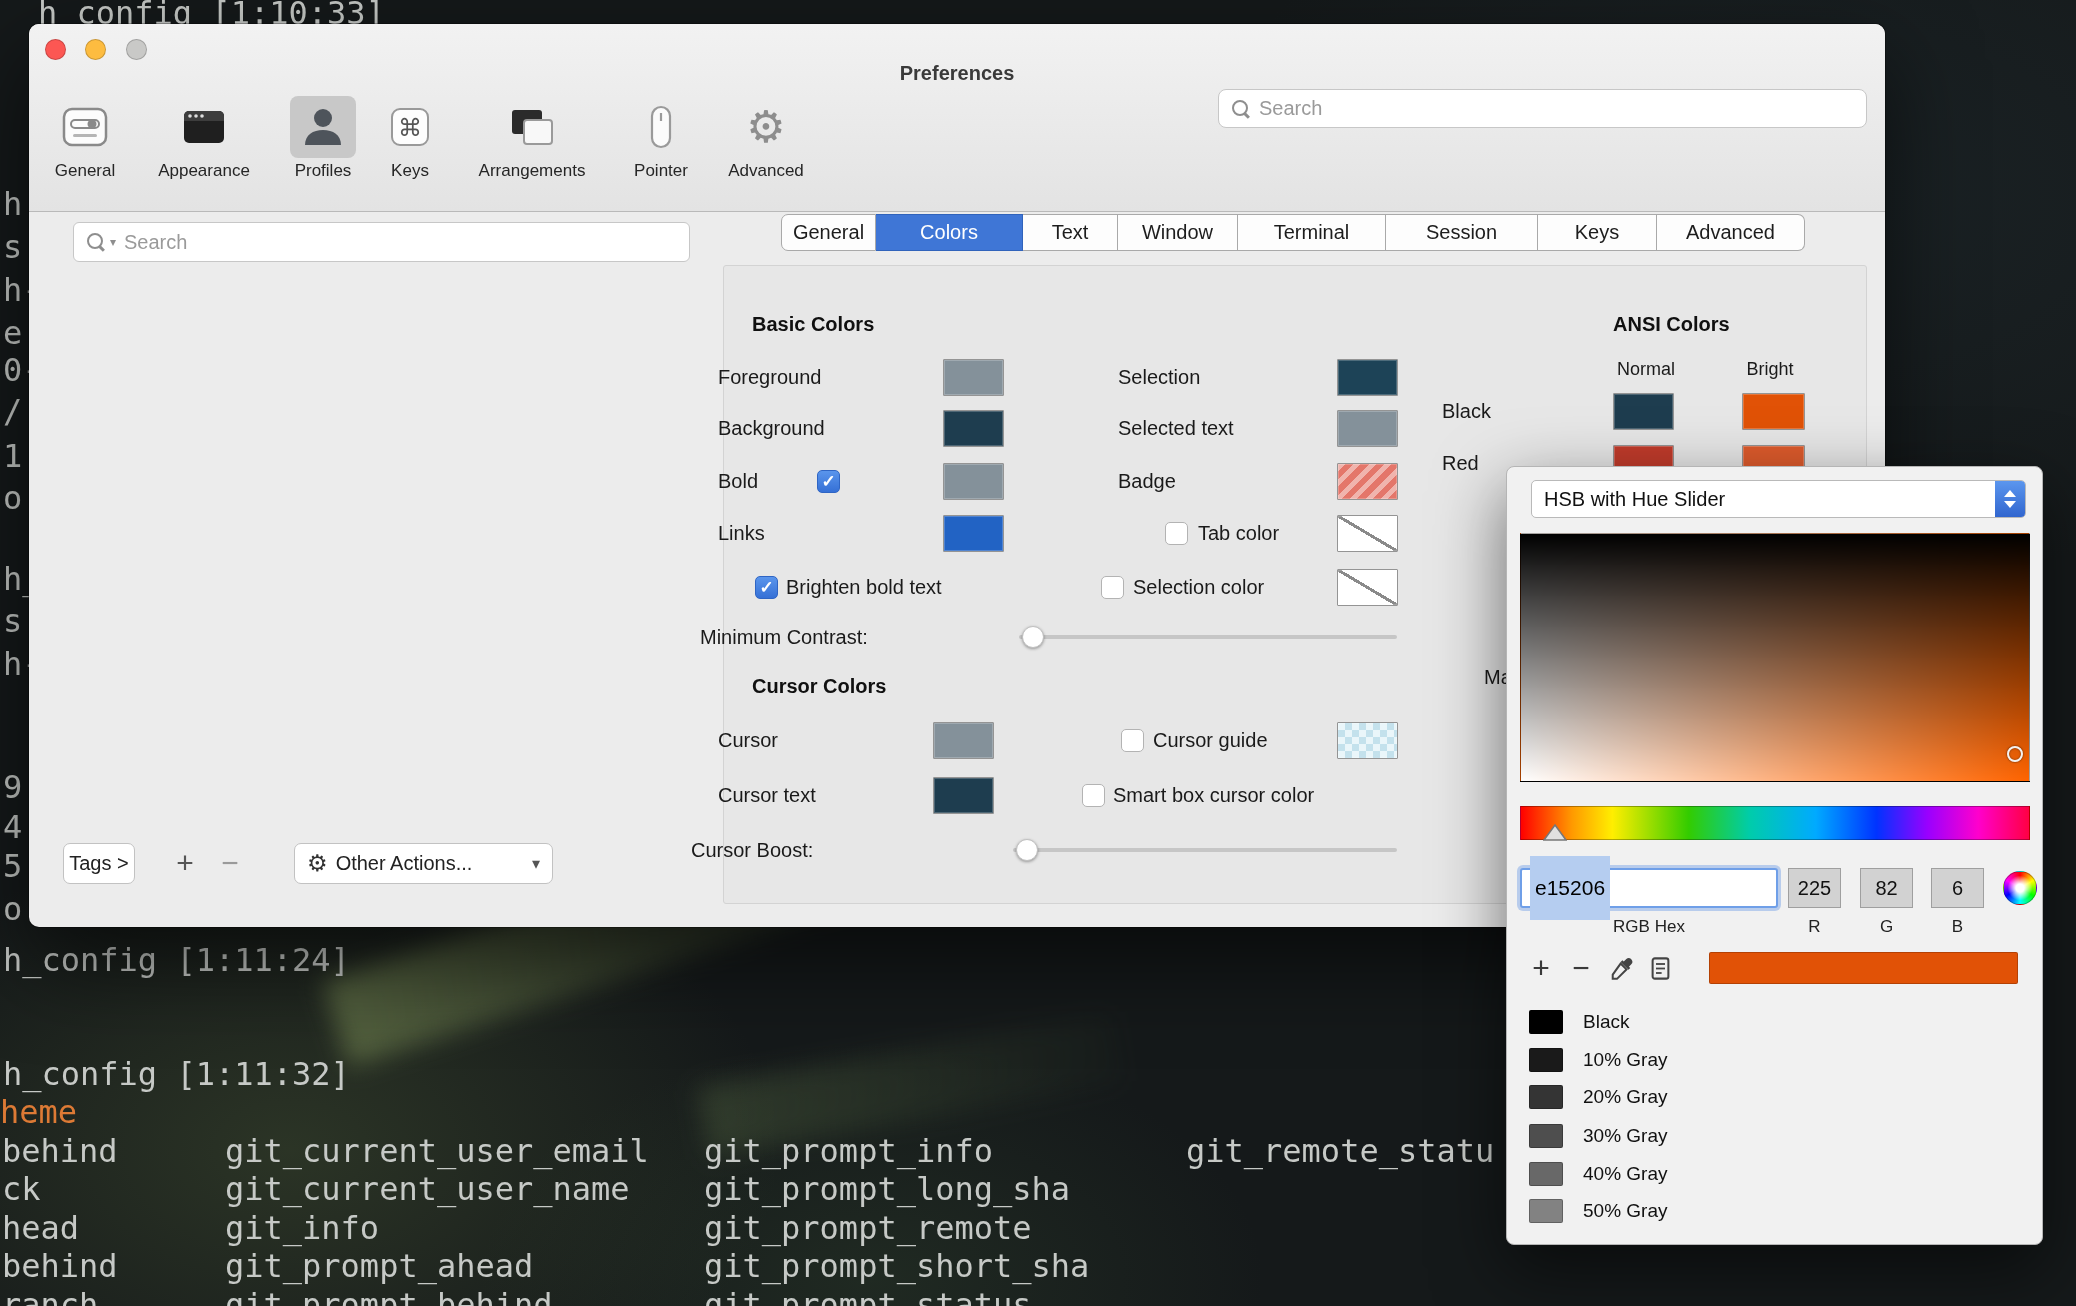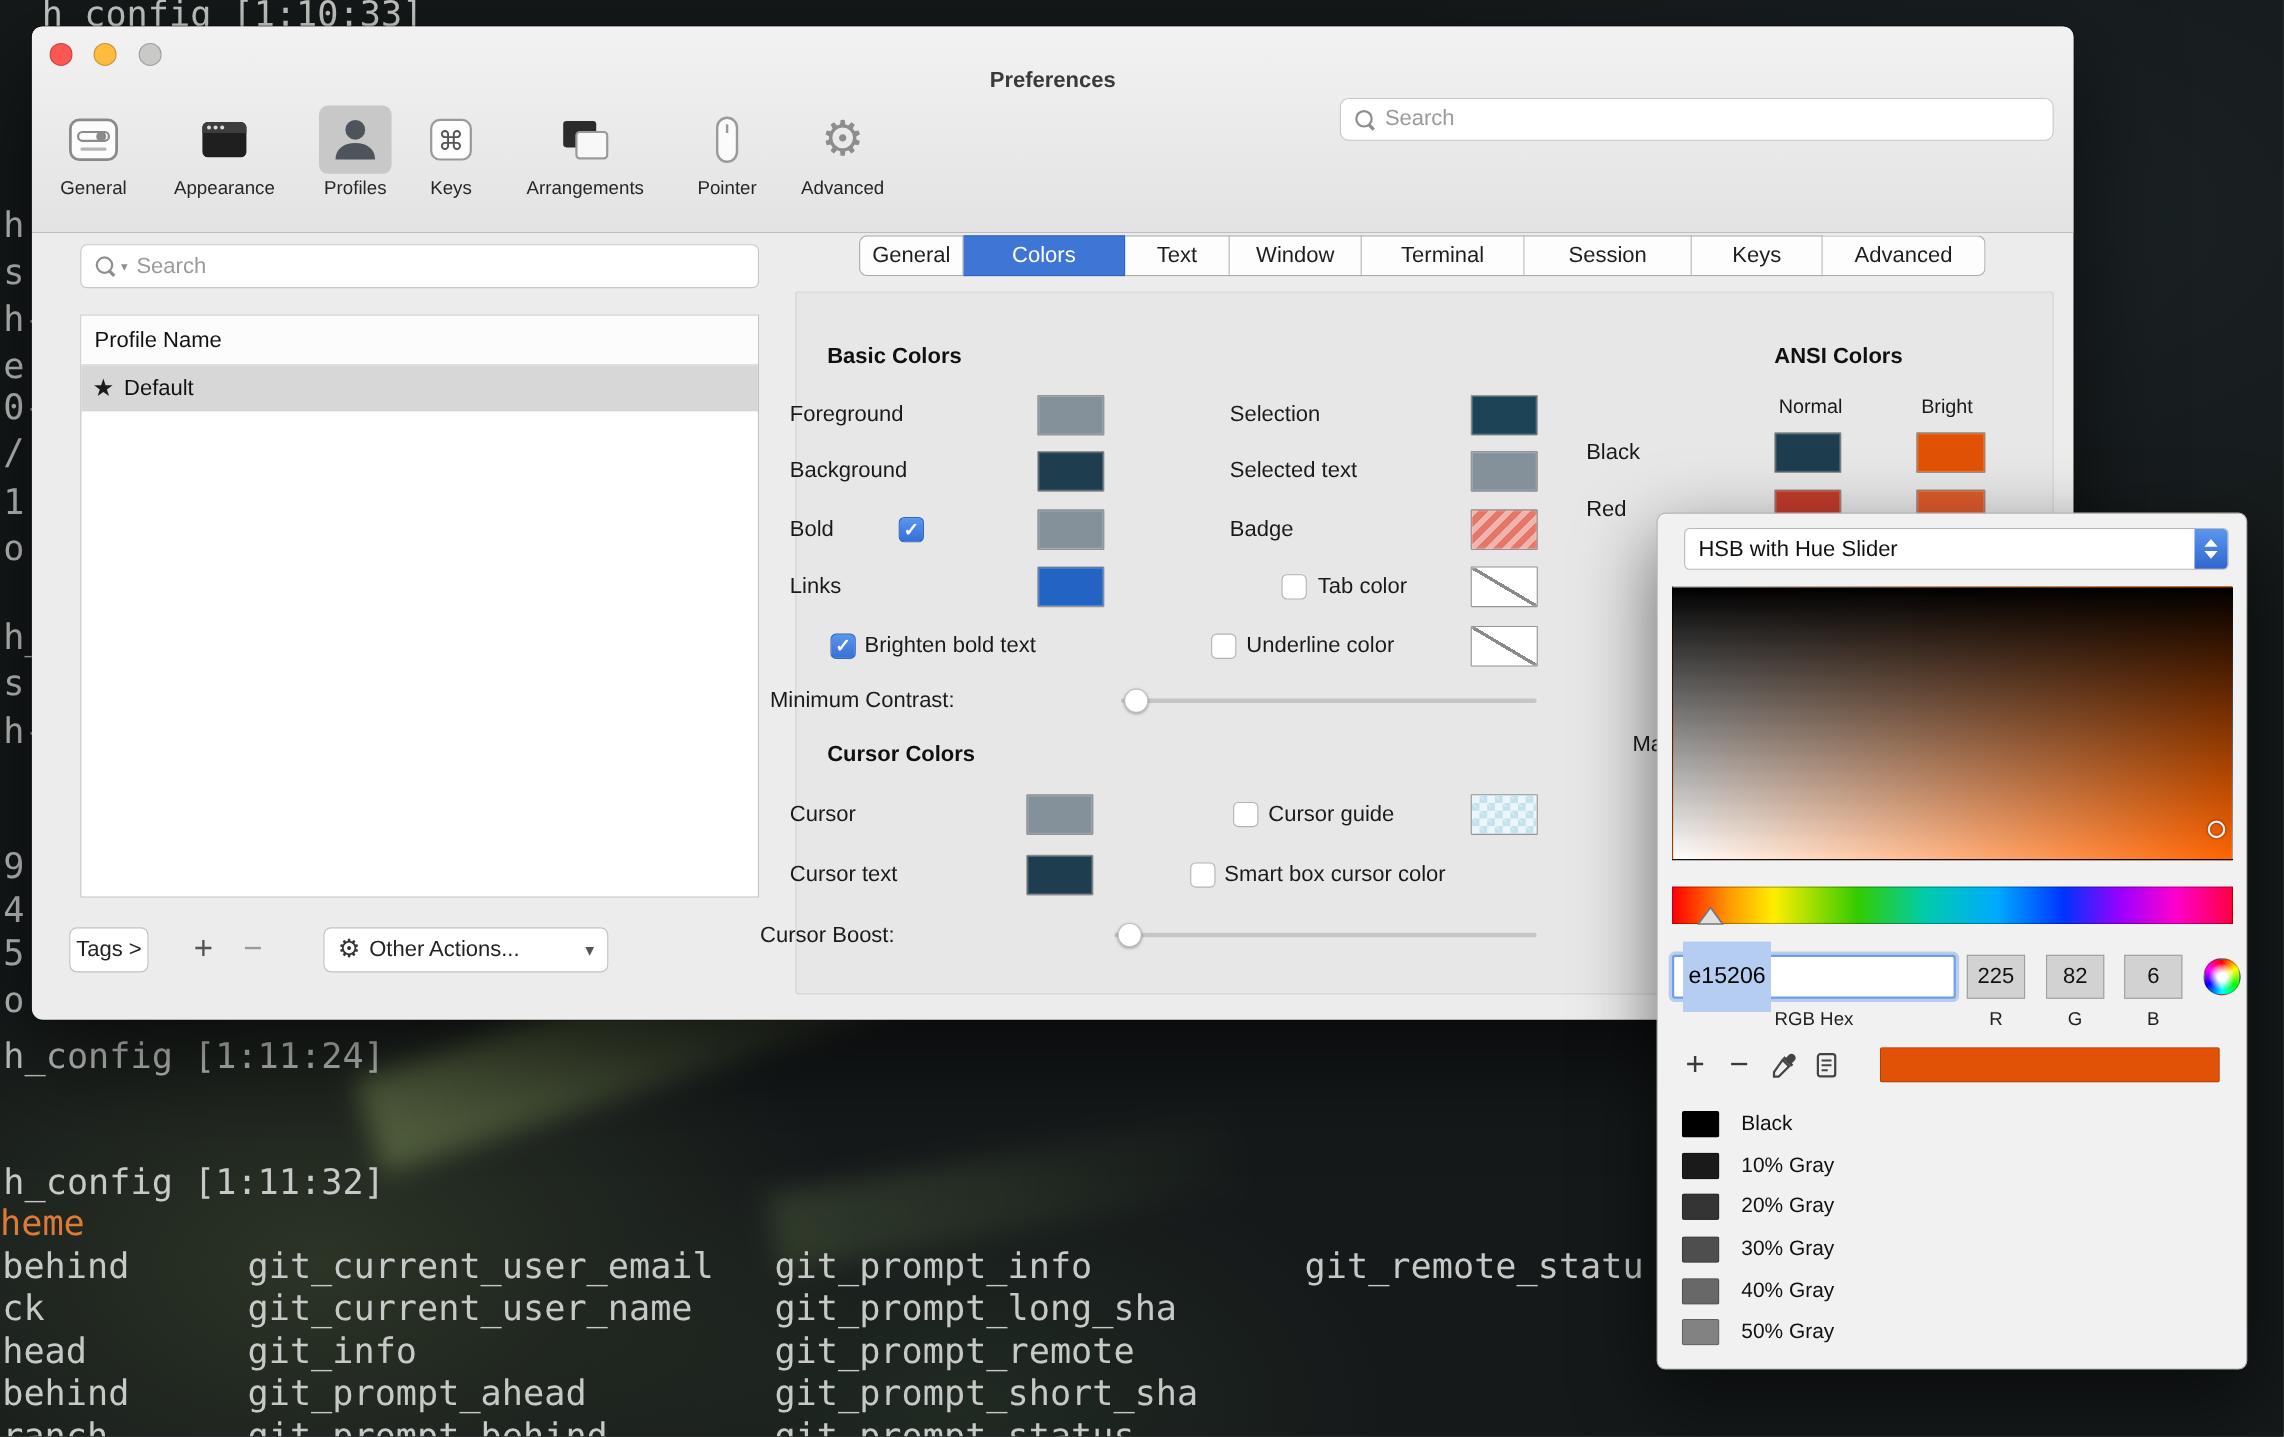--- a/index.html
+++ b/index.html
@@ -247,27 +247,20 @@
       <span class="mag"></span>
       <input type="text" placeholder="Search" style="">
     </div>
 
     <div class="searchbox" style="left:44px;top:198px;width:617px;height:40px;border-radius:6px">
       <span class="mag"></span>
       <span class="scope-chev">▾</span>
       <input type="text" placeholder="Search" style="">
     </div>
 
-    <div class="listbox">
-      <div class="lb-header">Profile Name</div>
-      <div class="lb-row">
-        <span class="star">★</span>
-        <span>Default</span>
-      </div>
-    </div>
 
     <button class="btn" style="position:absolute;left:34px;top:819px;width:72px;height:41px">Tags &gt;</button>
     <button class="glyphbtn" style="left:139px;top:817px;width:34px;height:44px">+</button>
     <button class="glyphbtn" style="left:184px;top:817px;width:34px;height:44px;color:#9a9a9a">−</button>
     <button class="btn" style="position:absolute;left:265px;top:819px;width:259px;height:41px;justify-content:flex-start;padding:0 12px;gap:8px">
       <span style="font-size:23px;line-height:1;font-family:'DejaVu Sans',sans-serif;color:#333">⚙</span>
       <span style="flex:1;text-align:left">Other Actions...</span>
       <span style="font-size:16px;color:#555">▾</span>
     </button>
 
@@ -304,21 +297,21 @@
 
     <div class="lab-r" style="left:689px;top:491px;width:200px">Links</div>
     <button class="swatch" style="left: 914px; top: 491px; background-color: rgb(34, 99, 196);"></button>
     <button class="cb" style="left:1136px;top:498px"></button>
     <div class="lab-r" style="left:1169px;top:491px;width:120px">Tab color</div>
     <button class="swatch swatch-none" style="left:1308px;top:491px"></button>
 
     <button class="cb on" style="left:726px;top:552px"></button>
     <div class="lab-l" style="left:757px;top:545px;width:320px">Brighten bold text</div>
     <button class="cb" style="left:1072px;top:552px"></button>
-    <div class="lab-r" style="left:1104px;top:545px;width:185px">Underline color</div>
+    <div class="lab-r" style="left:1104px;top:545px;width:185px">Selection color</div>
     <button class="swatch swatch-none" style="left:1308px;top:545px"></button>
 
     <div class="lab-r" style="left:671px;top:595px;width:300px">Minimum Contrast:</div>
     <div class="sl-track" style="left:990px;top:611px;width:378px"></div>
     <button class="sl-thumb" style="left:993px;top:602px"></button>
 
     <div class="h-title" style="left:723px;top:644px">Cursor Colors</div>
 
     <div class="lab-r" style="left:689px;top:698px;width:200px">Cursor</div>
     <button class="swatch" style="left: 904px; top: 698px; background-color: rgb(132, 145, 154);"></button>

